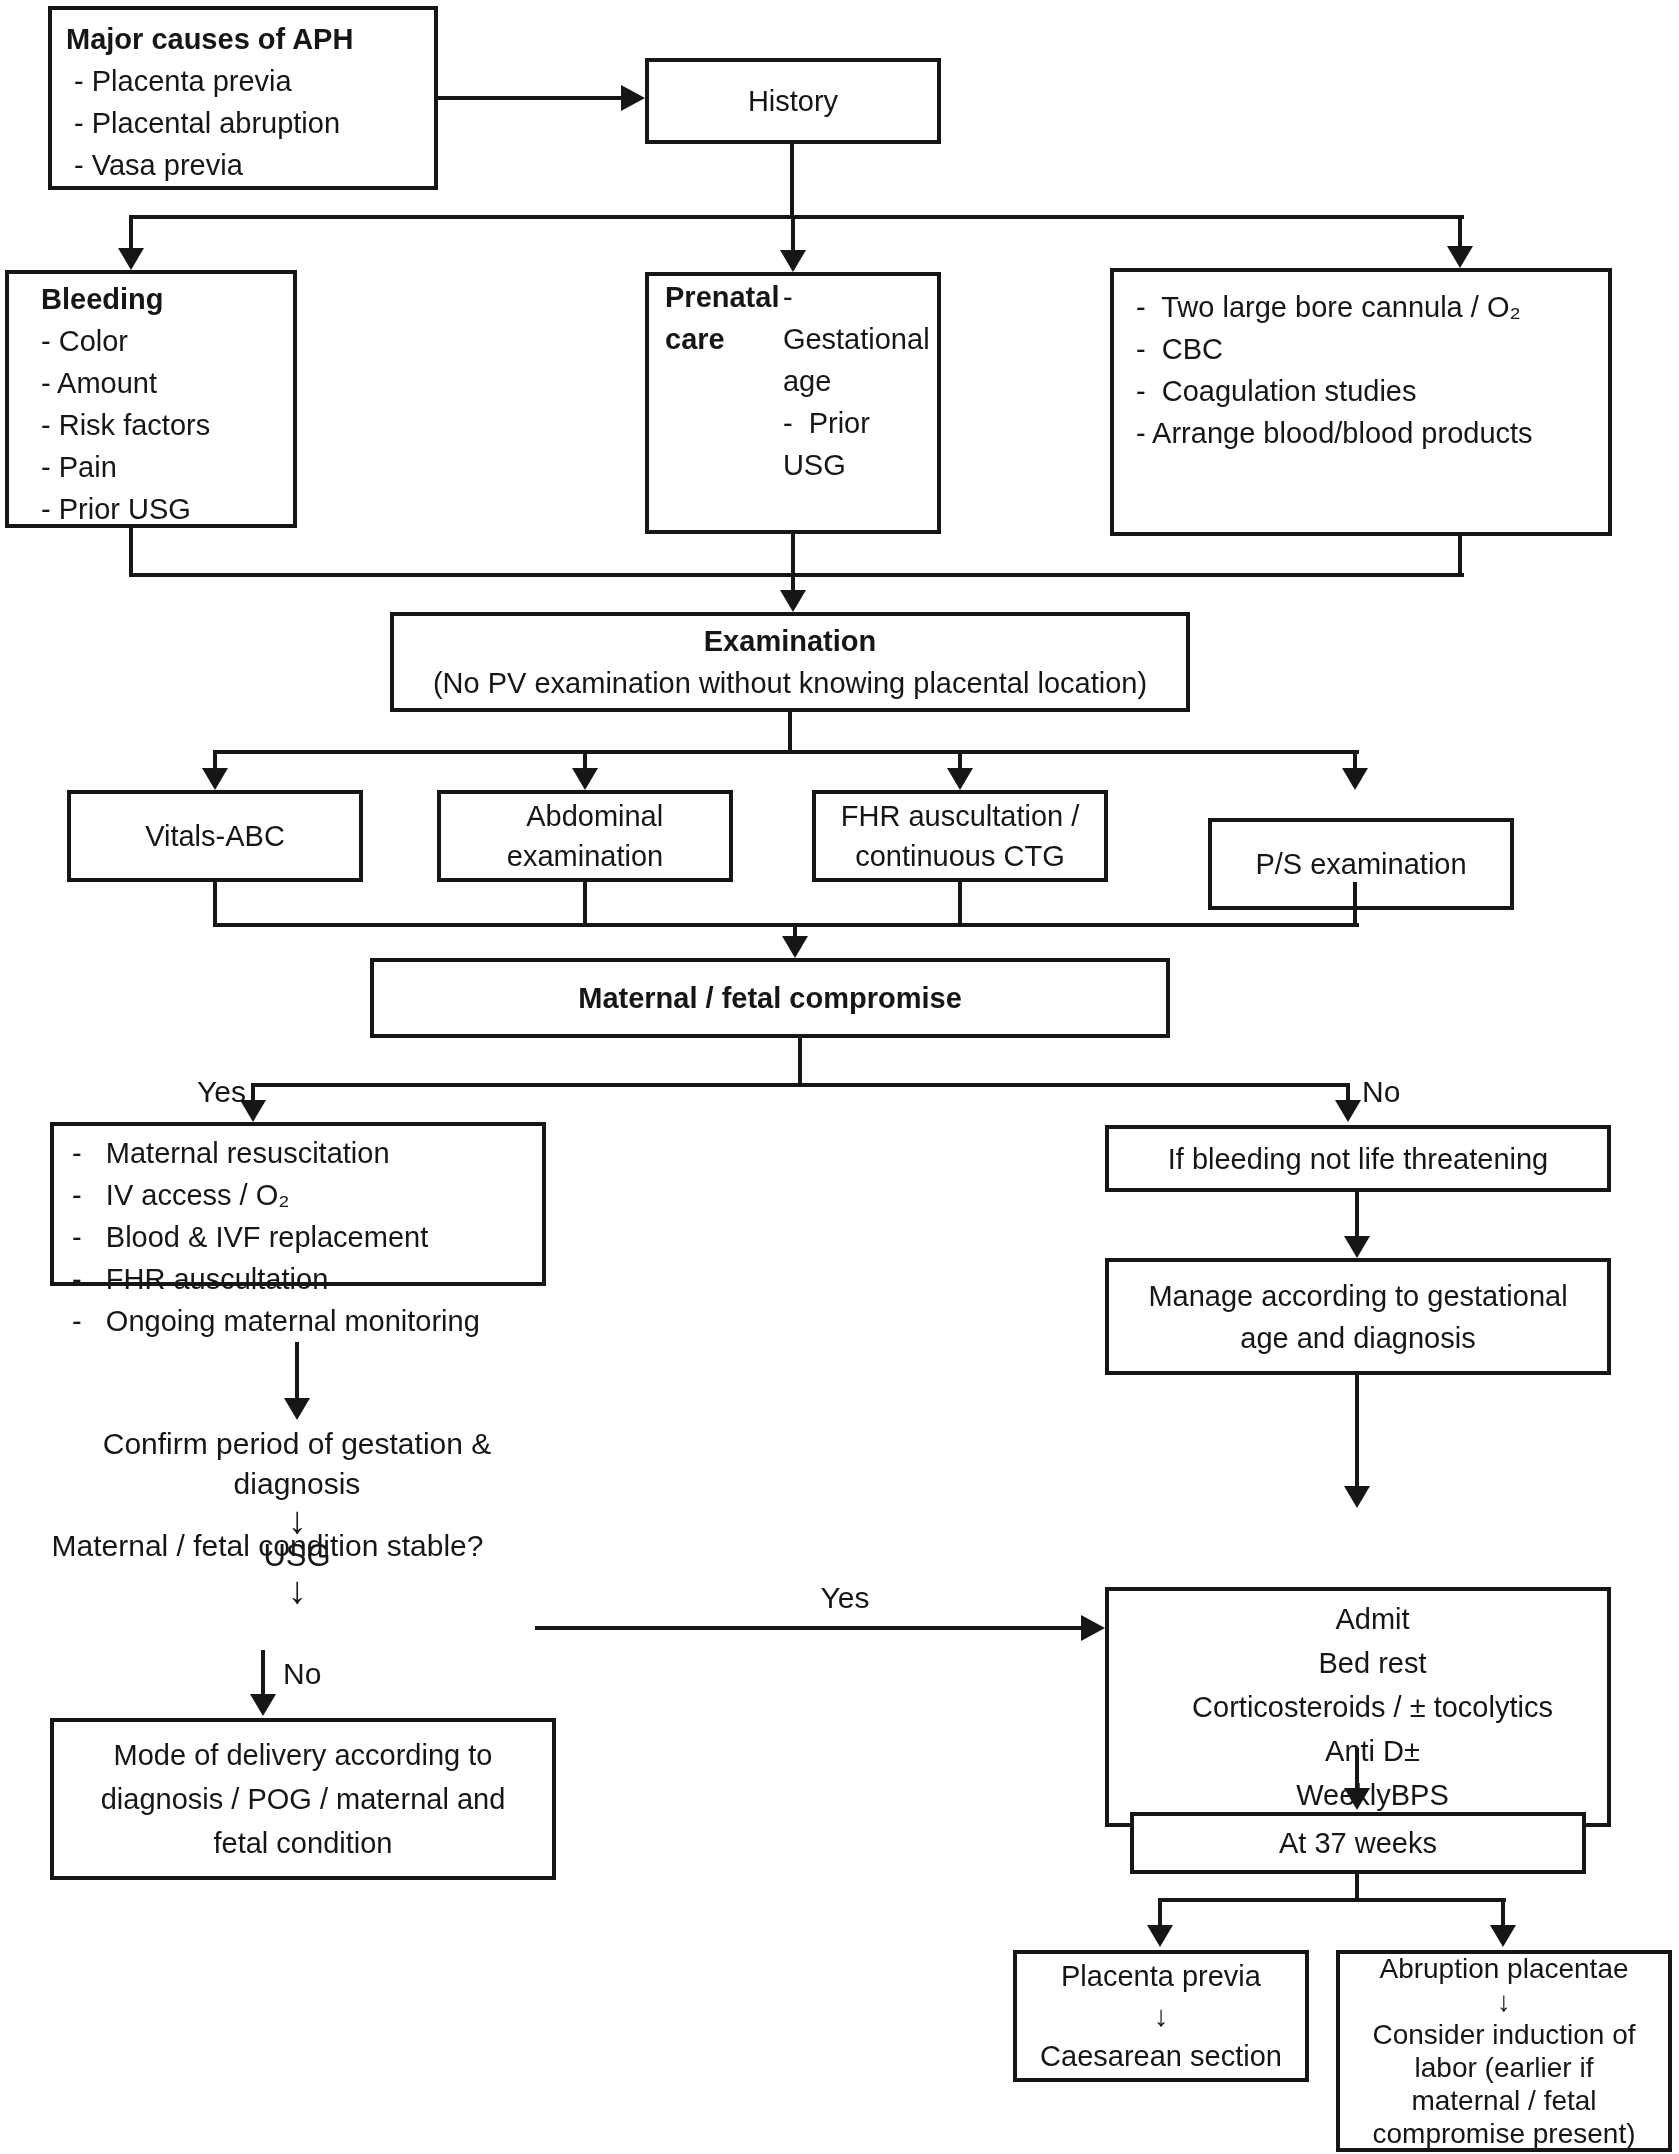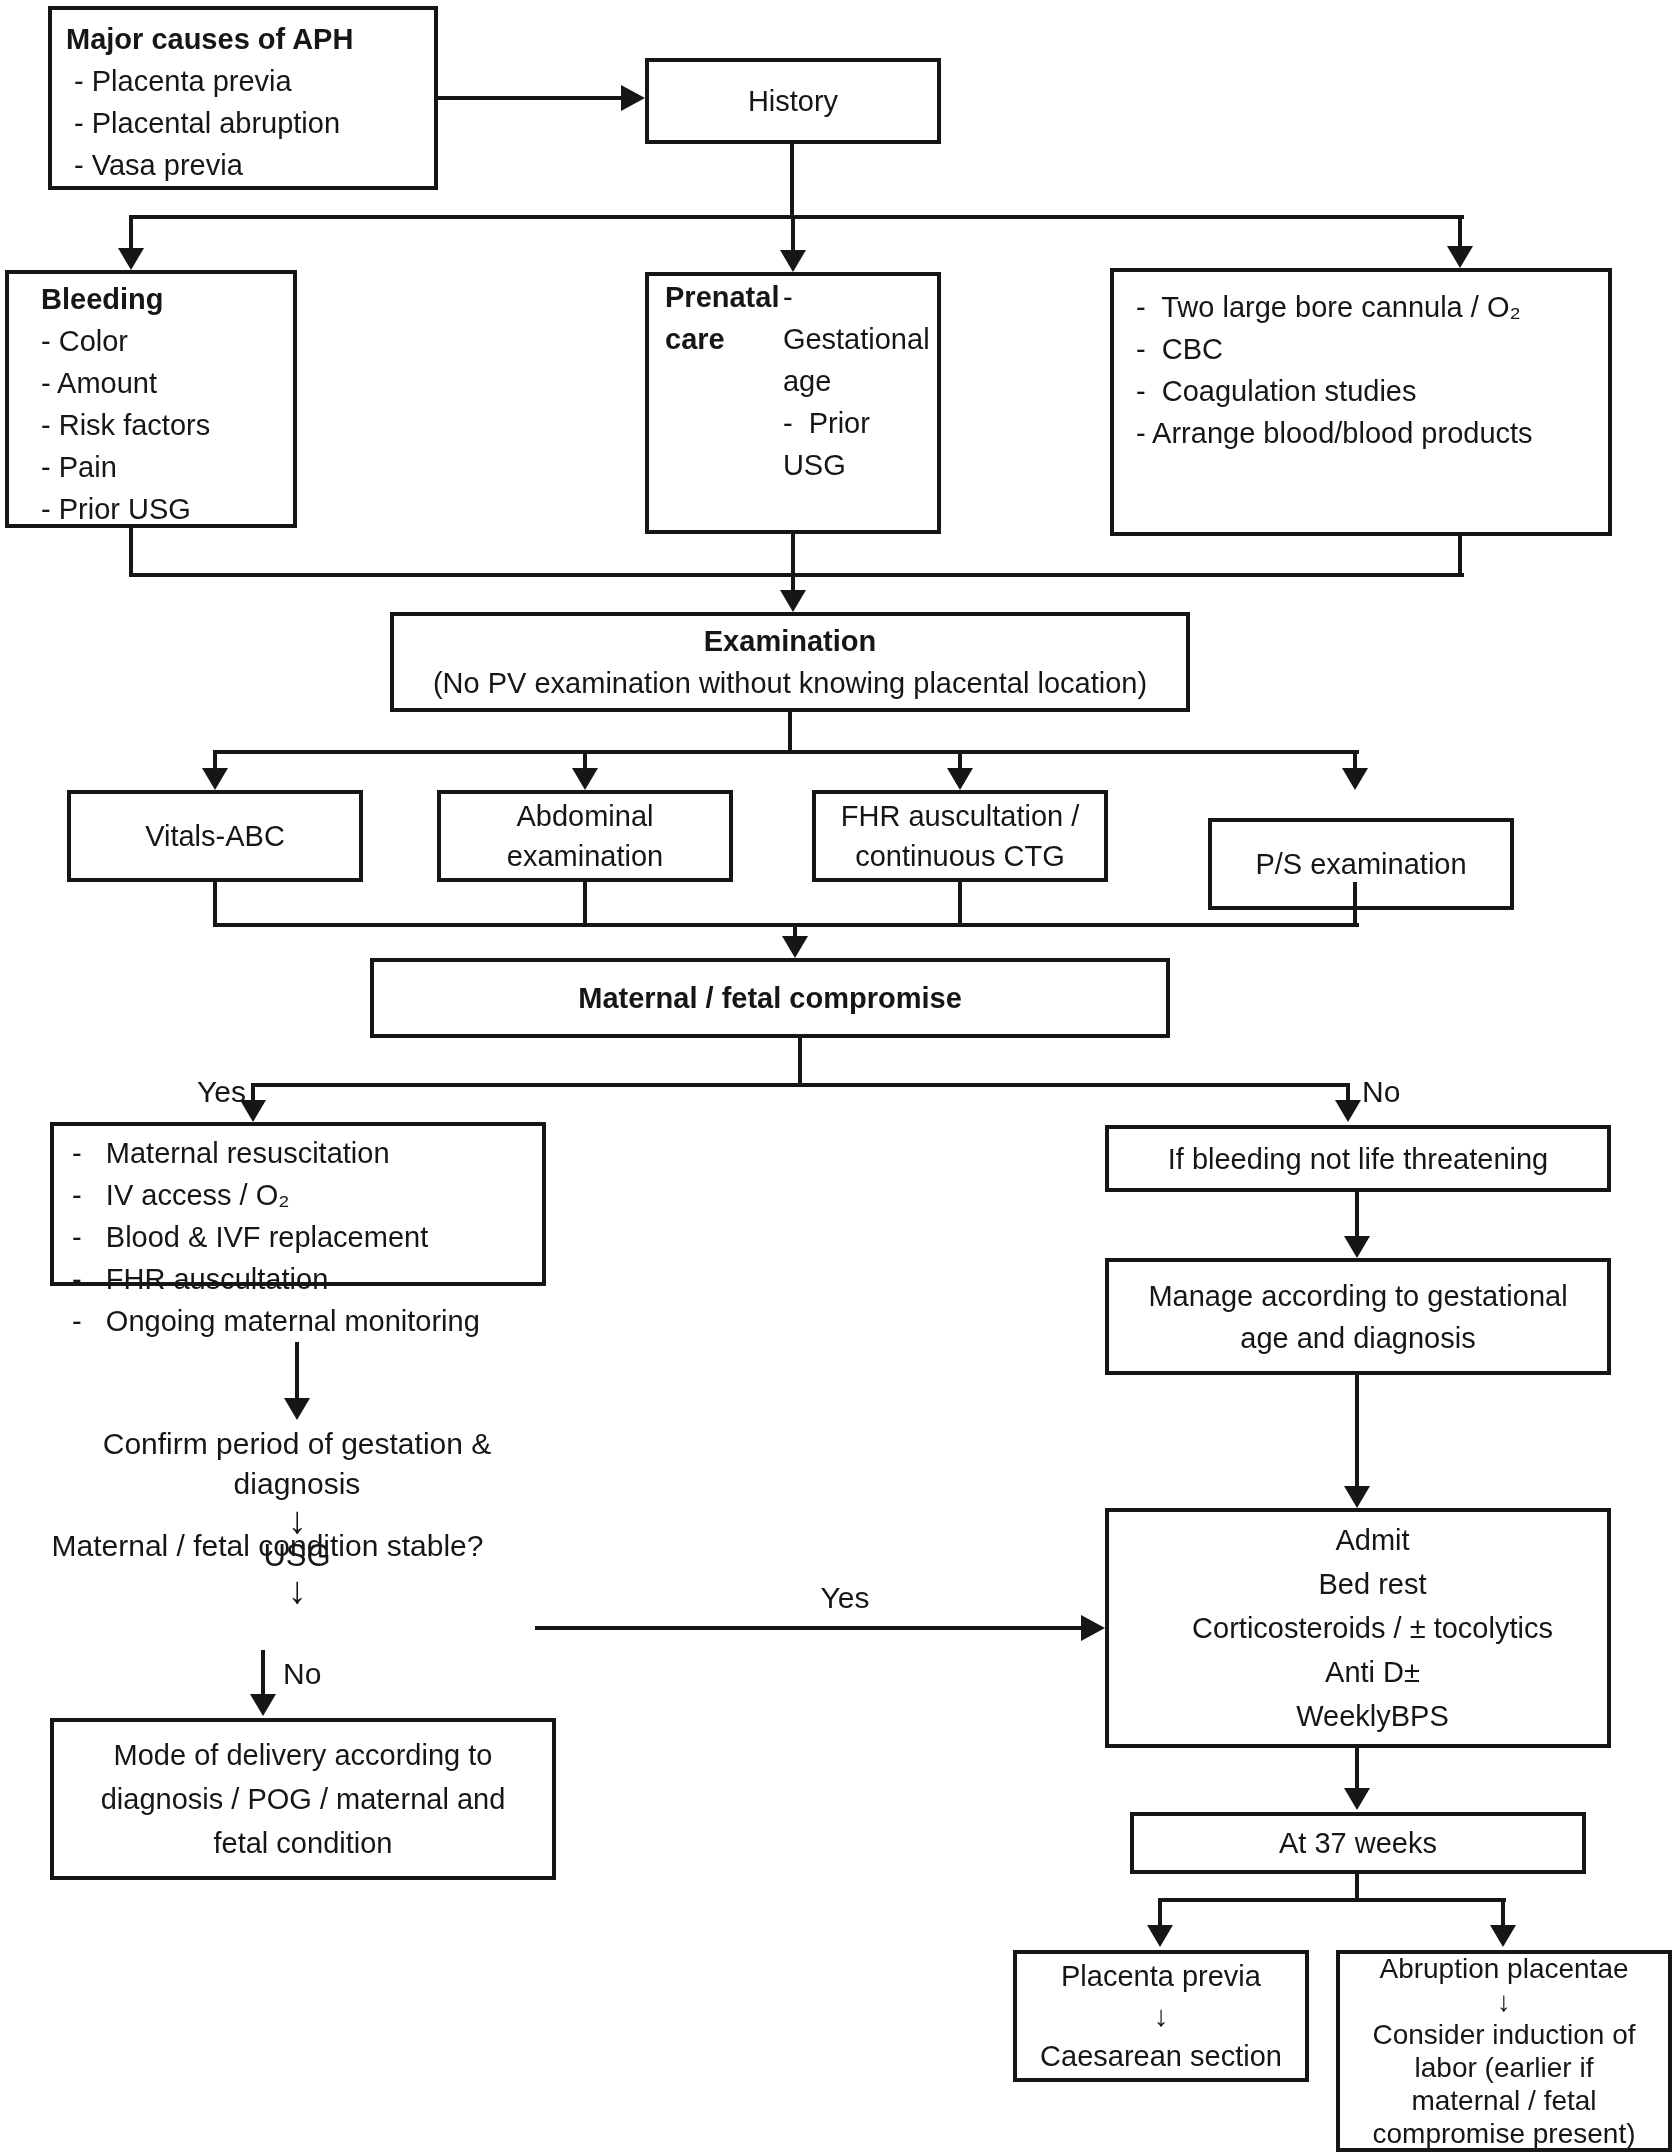--- a/index.html
+++ b/index.html
@@ -61,21 +61,21 @@
   </div>
 
   <div class="box flexc" style="left:390px;top:612px;width:800px;height:100px;">
     <div class="t b">Examination</div>
     <div class="t">(No PV examination without knowing placental location)</div>
   </div>
 
   <div class="box flexc" style="left:67px;top:790px;width:296px;height:92px;">
     <div class="t">Vitals-ABC</div>
   </div>
-  <div class="box flexc" style="left:437px;top:790px;width:296px;height:92px;line-height:40px;">
+  <div class="box flexc" style="left:437px;top:790px;width:296px;height:92px;line-height:40px;text-align:right;">
     <div class="t">Abdominal
 examination</div>
   </div>
   <div class="box flexc" style="left:812px;top:790px;width:296px;height:92px;line-height:40px;">
     <div class="t">FHR auscultation /
 continuous CTG</div>
   </div>
   <div class="box flexc" style="left:1208px;top:790px;width:306px;height:92px;margin-top:28px;">
     <div class="t">P/S examination</div>
   </div>
@@ -94,21 +94,21 @@
 
   <div class="box flexc" style="left:1105px;top:1125px;width:506px;height:67px;">
     <div class="t">If bleeding not life threatening</div>
   </div>
 
   <div class="box flexc" style="left:1105px;top:1258px;width:506px;height:117px;line-height:42px;">
     <div class="t">Manage according to gestational
 age and diagnosis</div>
   </div>
 
-  <div class="box flexc" style="left:1105px;top:1508px;width:506px;height:240px;line-height:44px;padding-left:29px;">
+  <div class="box flexc" style="left:1105px;top:1587px;width:506px;height:240px;line-height:44px;padding-left:29px;">
     <div class="t">Admit
 Bed rest
 Corticosteroids / ± tocolytics
 Anti D±
 WeeklyBPS</div>
   </div>
 
   <div class="box flexc" style="left:50px;top:1718px;width:506px;height:162px;line-height:44px;">
     <div class="t">Mode of delivery according to
 diagnosis / POG / maternal and

